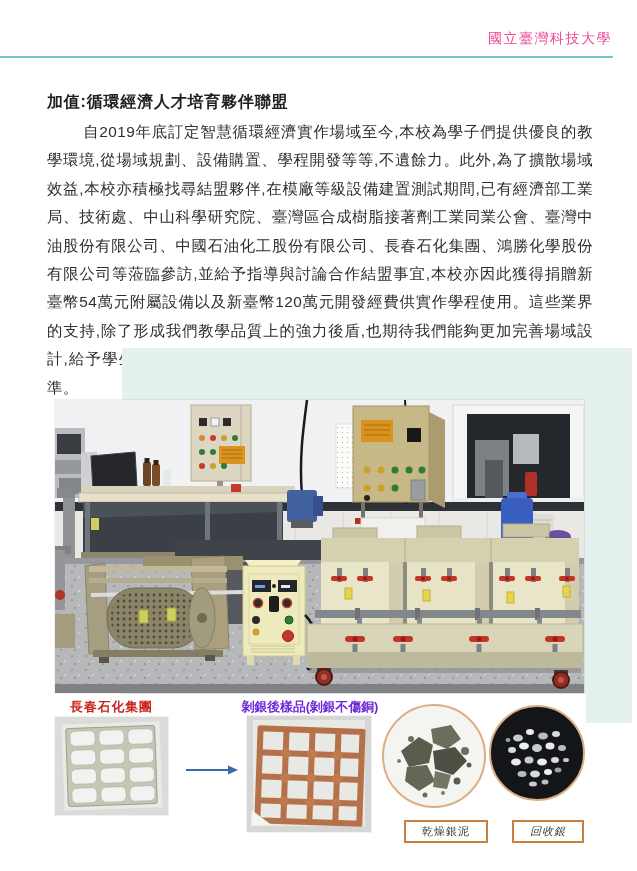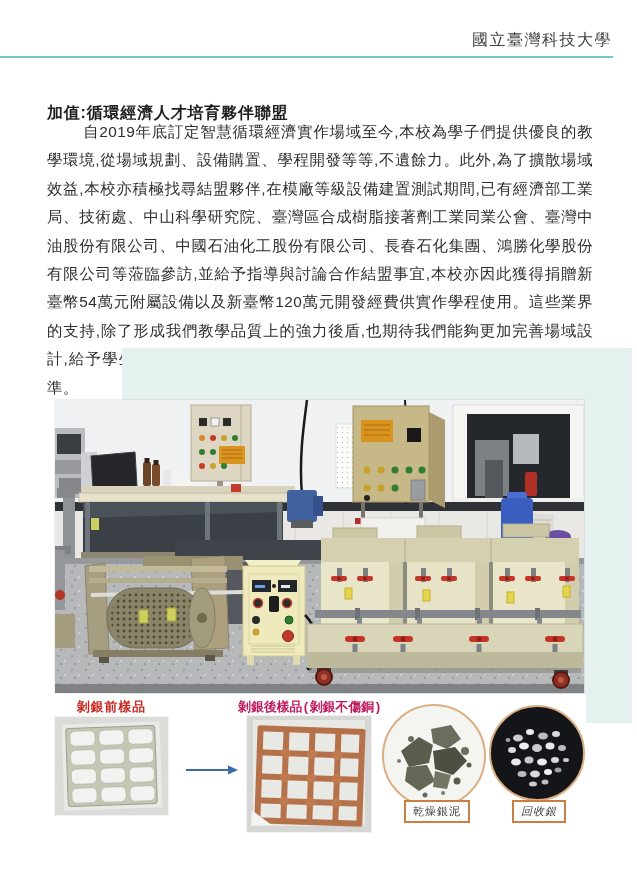--- a/index.html
+++ b/index.html
@@ -3,53 +3,52 @@
 <meta charset="utf-8">
 <style>
   html,body{margin:0;padding:0;background:#888;}
   .page{
     position:relative;width:637px;height:871px;margin:0 auto;
     background:#ffffff;overflow:hidden;
     font-family:"Liberation Sans",sans-serif;
   }
   
   .school{
-    position:absolute;top:30px;right:25px;font-size:16px;color:#404040;
+    position:absolute;top:30px;right:25px;font-size:14px;color:#ec4899;
     letter-spacing:1.5px;
   }
   .head-rule{position:absolute;top:56px;left:0;width:613px;height:2px;background:#74c6c2;}
   
   .title{
     position:absolute;left:47px;top:92px;font-size:16px;font-weight:700;color:#1f1f1f;
     letter-spacing:0.8px;
-    margin-top:11px;
   }
   .body-text{
     position:absolute;left:47px;top:118px;width:546px;
     font-size:15.4px;line-height:28.4px;color:#2e2e2e;
     text-align:justify;text-indent:2.35em;letter-spacing:0.4px;
   }
   
   .teal-block{position:absolute;left:122px;top:348px;width:510px;height:375px;background:#e4f1ef;}
   .photo{position:absolute;left:55px;top:400px;width:529px;height:293px;box-shadow:0 0 0 1px rgba(0,0,0,0.06);}
   .photo svg{display:block;width:100%;height:100%;}
   .strip-backing{position:absolute;left:40px;top:694px;width:546px;height:142px;background:#ffffff;}
   .sample-label{position:absolute;top:699px;font-size:12.8px;font-weight:700;letter-spacing:1px;text-align:center;}
   .label-before{left:55px;width:113px;color:#c9251d;}
-  .label-after{left:238px;width:144px;color:#be185d;letter-spacing:0;font-family:Liberation Mono, monospace;}
+  .label-after{left:238px;width:144px;color:#6d28d9;letter-spacing:0;}
   .sample-img{position:absolute;box-shadow:0 0 0 1px rgba(0,0,0,0.05);}
   .sample-before{left:55px;top:717px;width:113px;height:98px;}
   .sample-after{left:247px;top:716px;width:124px;height:116px;}
   .arrow{position:absolute;left:186px;top:762px;width:52px;height:12px;}
   .circle-img{position:absolute;}
   .circle-sludge{left:381px;top:703px;width:106px;height:106px;}
   .circle-silver{left:488px;top:704px;width:98px;height:98px;}
   .tag-box{
-    position:absolute;top:800px;background:#fff;border:2px solid #c9803e;
-    font-size:11px;color:#3c3c3c;padding:2px 7px;letter-spacing:1px;white-space:nowrap;
+    position:absolute;top:820px;background:#fff;border:2px solid #c9803e;
+    font-size:11px;color:#3c3c3c;padding:2px 16px;letter-spacing:1px;white-space:nowrap;
   }
   .tag-sludge{left:404px;}
   .tag-silver{left:512px;font-style:italic;}
   .caption{
     position:absolute;left:94px;top:833px;width:543px;text-align:center;
     font-size:14.5px;color:#4b4b4b;letter-spacing:0.5px;
   }
   svg{overflow:hidden;}
 </style>
 </head>
@@ -362,21 +361,21 @@
         <rect x="0" y="146" width="16" height="8" fill="#7f8184"></rect>
         <rect x="0" y="150" width="10" height="60" fill="#94969a"></rect>
         <circle cx="5" cy="195" r="5" fill="#b23527"></circle>
         <rect x="0" y="214" width="20" height="34" fill="#a39c7e"></rect>
       </g>
     </svg>
   </div>
 
   <div class="strip-backing"></div>
 
-  <div class="sample-label label-before">剝銀前樣品</div>
+  <div class="sample-label label-before">長春石化集團</div>
   <div class="sample-label label-after">剝銀後樣品(剝銀不傷銅)</div>
 
   <div class="sample-img sample-before">
     <svg viewBox="0 0 113 98" preserveAspectRatio="none">
       <rect x="0" y="0" width="113" height="98" fill="#dbdbd9"></rect>
       <g transform="rotate(-2 56 49)">
         <rect x="8" y="6" width="98" height="86" fill="#e9eae6"></rect>
         <rect x="12" y="10" width="89" height="78" rx="3" fill="#c3c8b4" stroke="#9aa08d"></rect>
         <g fill="#f2f2f0" stroke="#aab0a0" stroke-width="0.6">
           <rect x="16" y="13" width="25" height="15" rx="5"></rect>

